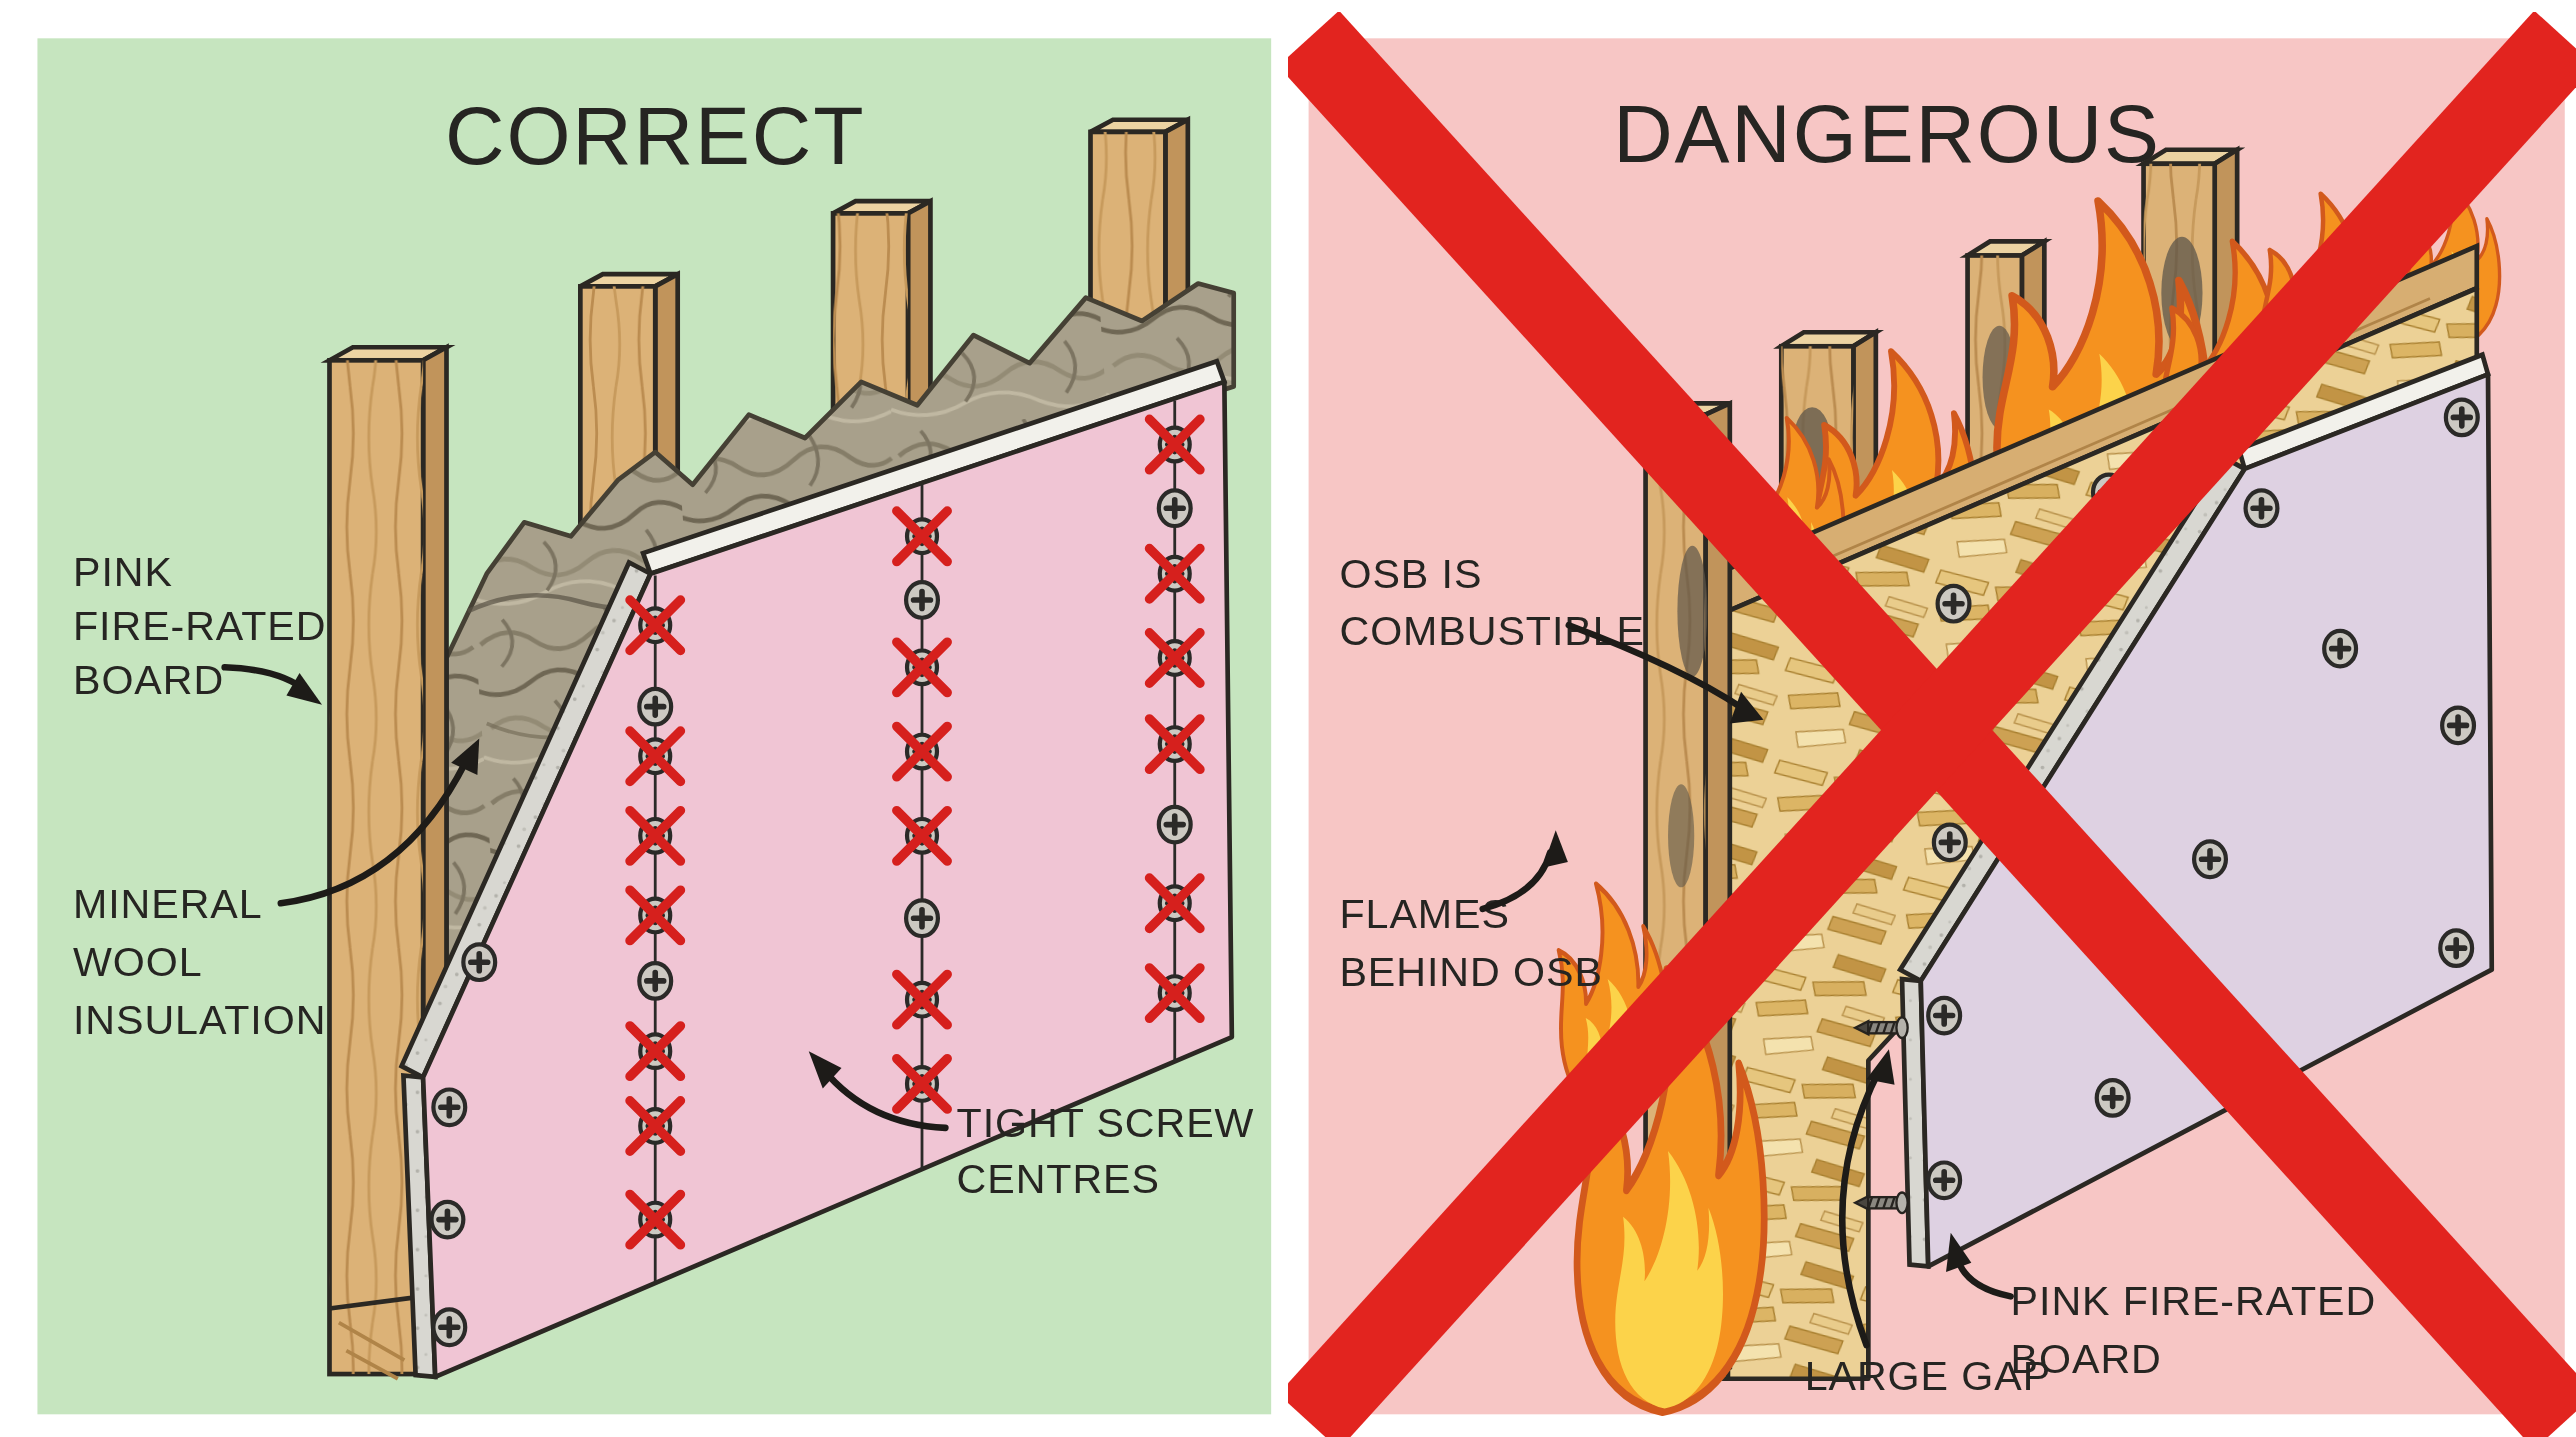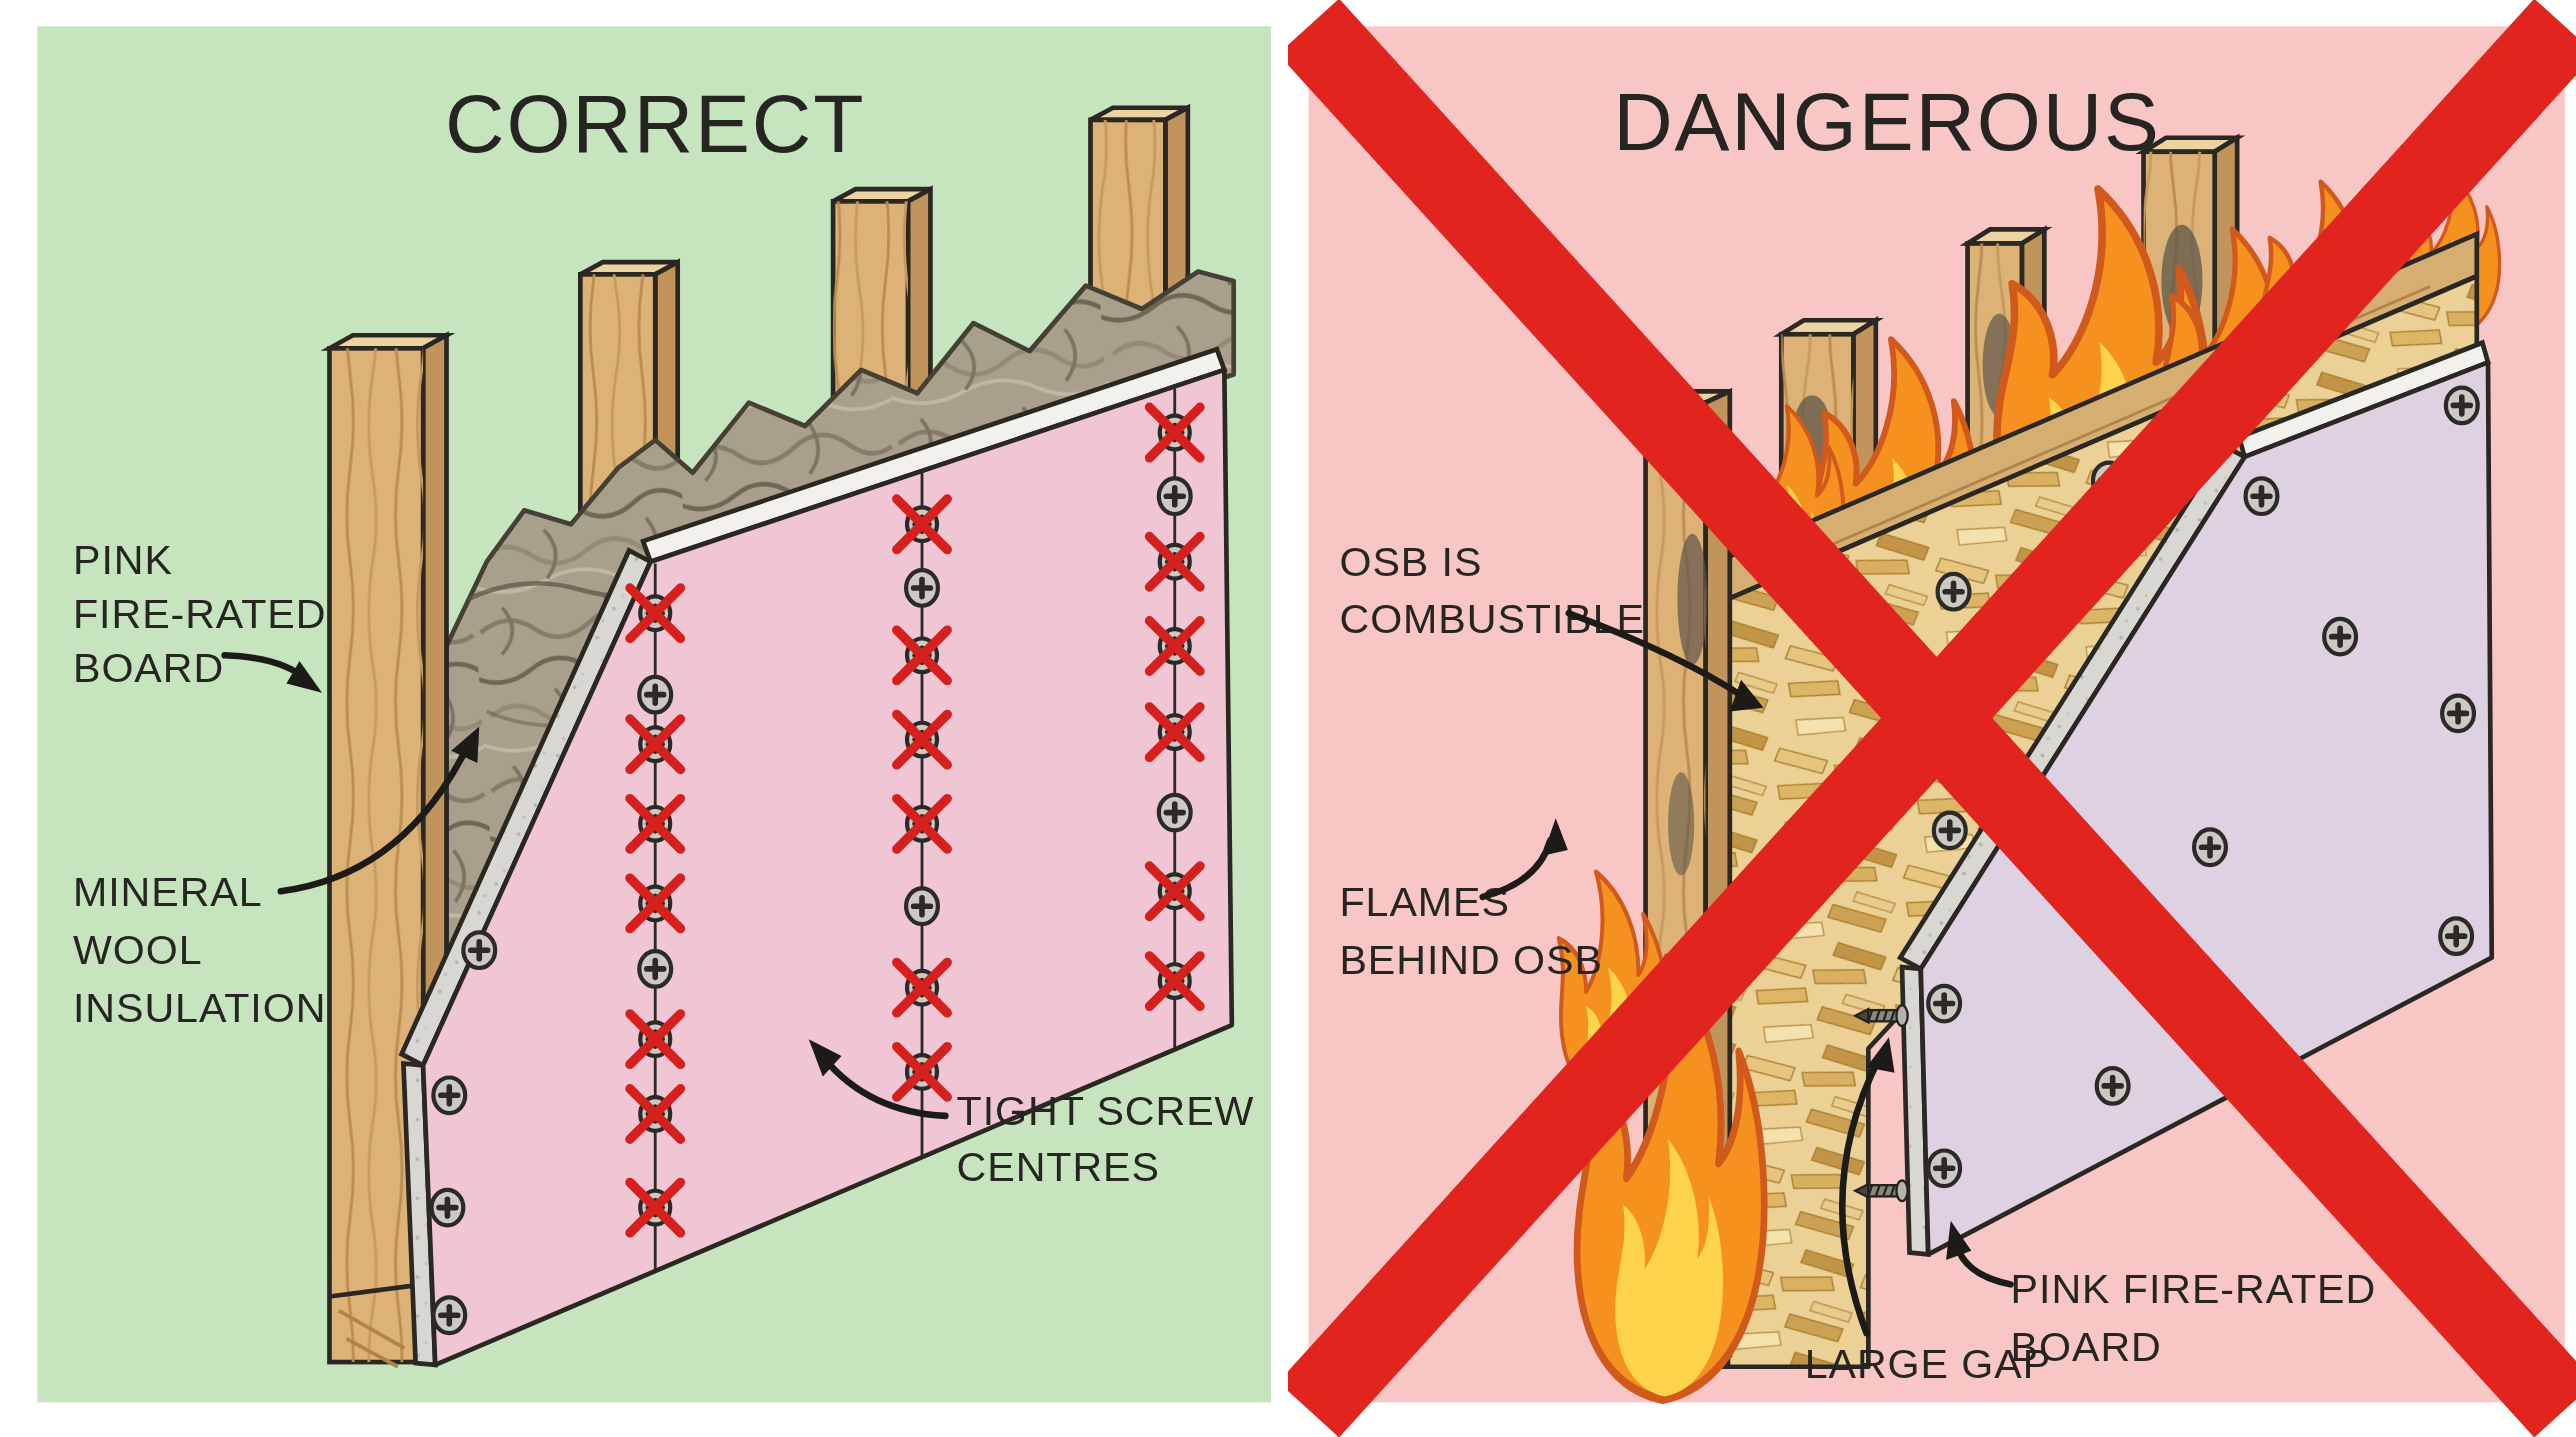--- a/index.html
+++ b/index.html
@@ -1,18 +1,18 @@
 <!DOCTYPE html>
 <html style="font-size:15px"><head>
 <meta charset="utf-8">
 <style>
   html,body{margin:0;padding:0;background:#ffffff;}
   .stage{position:relative;width:2576px;height:1438px;background:#ffffff;overflow:hidden;
          font-family:"Liberation Sans",sans-serif;}
-  .panel{position:absolute;top:0;width:1288px;height:1028px;}
+  .panel{position:absolute;top:12px;width:1288px;height:1028px;}
   #left-panel{left:0;}
   #right-panel{left:1288px;text-align:right;}
   svg{display:block;}
   text{font-family:"Liberation Sans",sans-serif;fill:#262522;}
   .title{font-size:88px;font-weight:500;letter-spacing:2px;}
   .lbl{font-size:44px;font-weight:500;letter-spacing:1px;}
   .arrow{stroke:#1d1b18;stroke-width:7;fill:none;stroke-linecap:round;}
   .ahead{fill:#1d1b18;stroke:none;}
   .outline{stroke:#2b2823;stroke-width:5;}
 </style>

